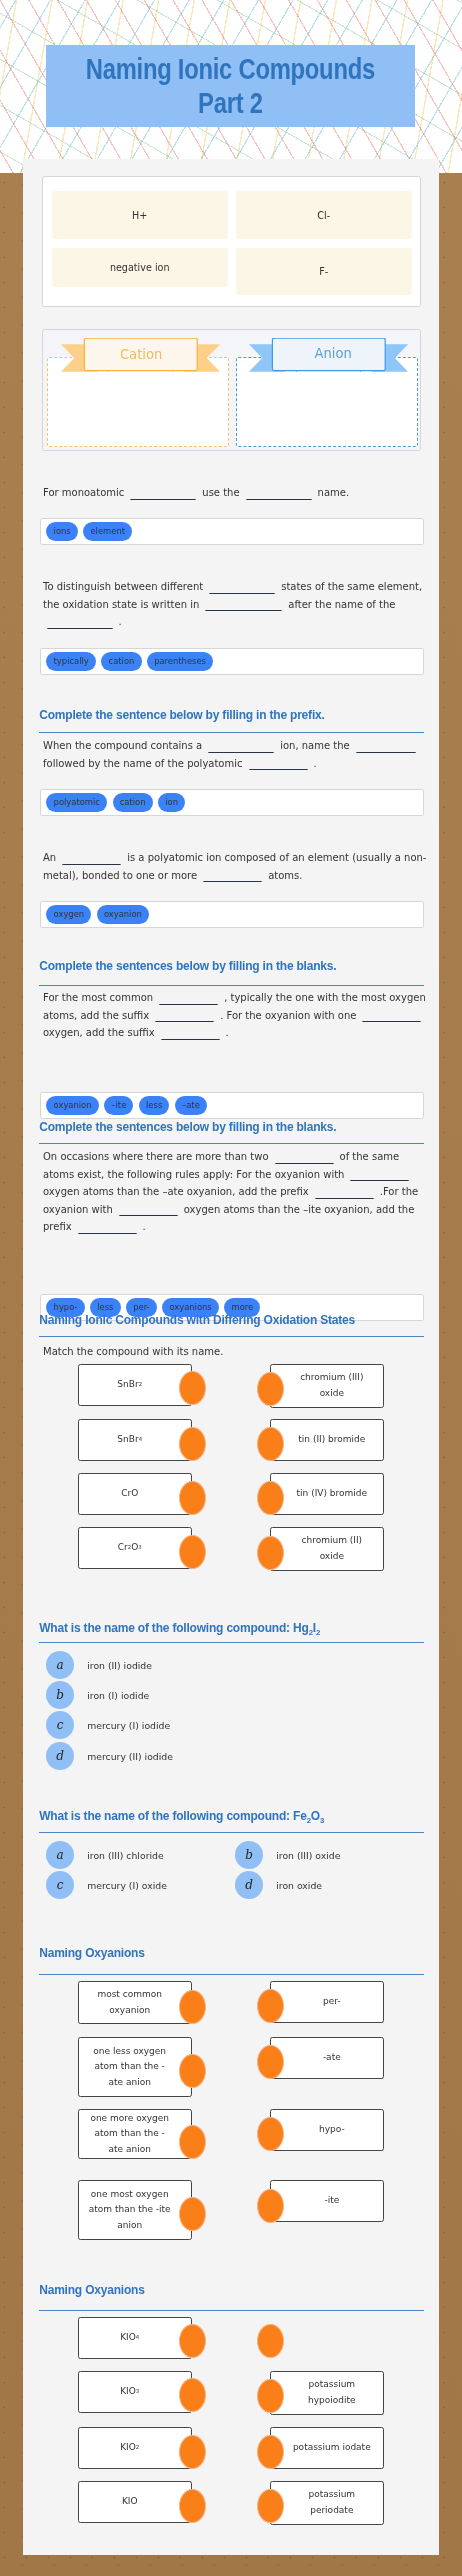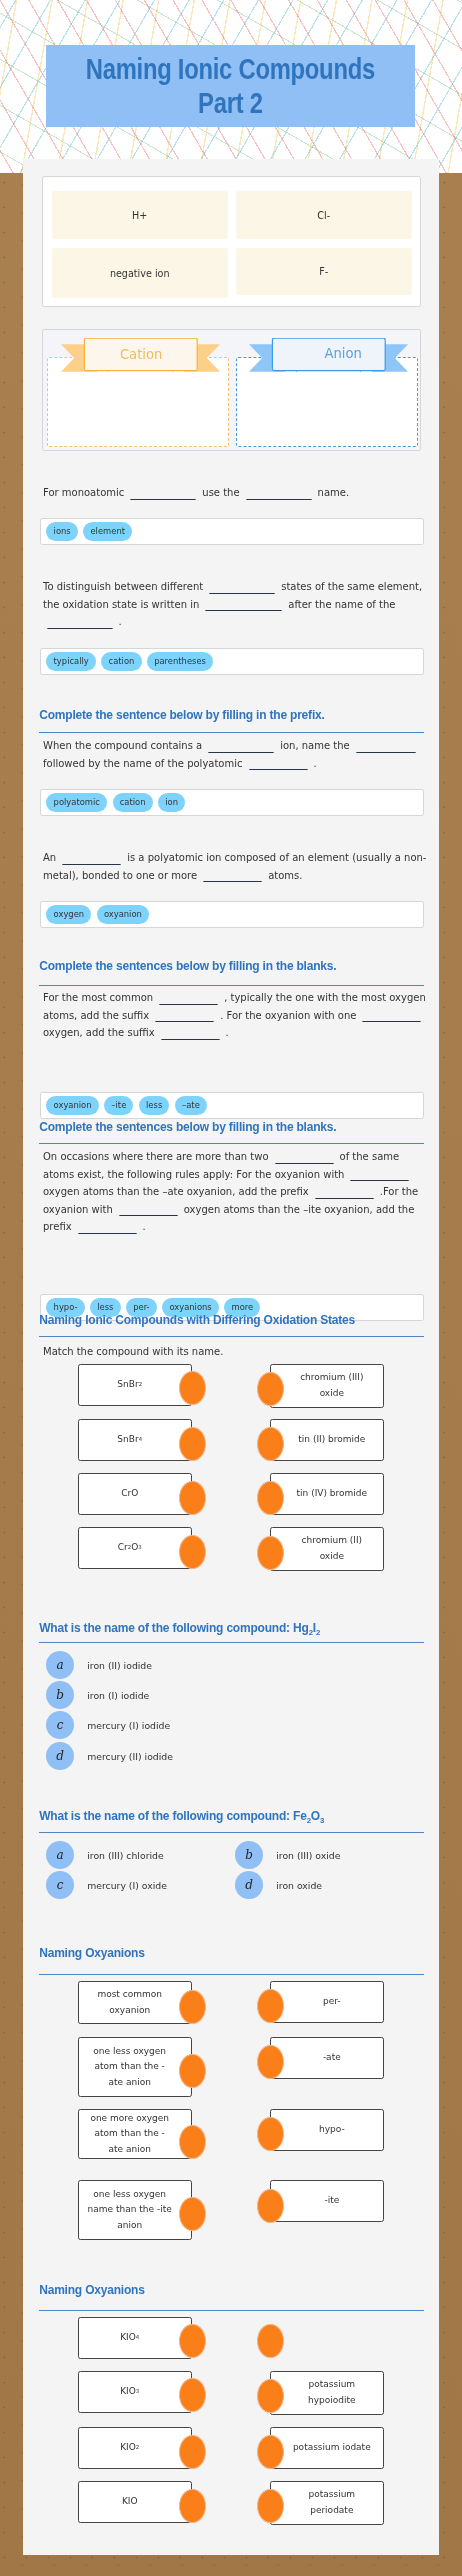--- a/index.html
+++ b/index.html
@@ -78,21 +78,21 @@
     display: inline-block; width: 66px; height: 10.8px;
     border-bottom: 0.9px solid #2b3346; margin: 0 6px; vertical-align: -3.6px;
     border-radius: 0 0 1.2px 1.2px;
   }
   .chip-bar {
     position: absolute; left: 17px; width: 384px; height: 26.5px;
     background: #fff; border: 0.6px solid #d6d6d8; border-radius: 2.4px;
     display: flex; align-items: center; padding-left: 5.4px; gap: 5.4px;
   }
   .chip {
-    background: #7dd3fc; border-radius: 13.2px; padding: 0 7.2px; height: 19px;
+    background: #3b82f6; border-radius: 13.2px; padding: 0 7.2px; height: 19px;
     display: flex; align-items: center; font-size: 8.4px; color: #333;
     cursor: grab;
   }
   .section-title {
     position: absolute; left: 16.2px; width: 385px;
     font-family: "Liberation Sans", sans-serif; font-weight: bold;
     font-size: 12px; color: #2f74bd; transform-origin: left center;
     letter-spacing: -0.2px;
   }
   .section-rule {
@@ -139,21 +139,21 @@
 
 <div class="panel">
 
   <div class="ion-card">
     <div class="ion-cell" style="left:9px;top:14px">
         <span>H+</span>
       </div>
     <div class="ion-cell" style="left:193px;top:14px">
         <span>Cl-</span>
       </div>
-    <div class="ion-cell" style="left:9px;top:71px;height:50px;top:71px">
+    <div class="ion-cell" style="left:9px;top:71px;height:39px;top:71px">
         <span>negative ion</span>
       </div>
     <div class="ion-cell" style="left:193px;top:71px;height:47px">
         <span>F-</span>
       </div>
 
   </div>
 
   <div class="cat-card">
     <div class="drop-zone cation"></div>
@@ -168,21 +168,21 @@
     </svg>
     <div class="abs" style="left:42px;top:8.4px;width:113px;height:32.5px;display:flex;align-items:center;justify-content:center;font-size:13.2px;color:#eebd5f">Cation</div>
 
     <svg class="abs" style="left:206px;top:8.4px" width="159" height="40" viewBox="0 0 265 66">
       <polygon points="0,10 60,10 60,56 0,56 22,33" fill="#8ec6f7"></polygon>
       <polygon points="265,10 205,10 205,56 265,56 243,33" fill="#8ec6f7"></polygon>
       <polygon points="60,46 80,56 80,46" fill="#2f96ec"></polygon>
       <polygon points="205,46 185,56 185,46" fill="#2f96ec"></polygon>
       <rect x="39" y="0" width="188" height="54" rx="3" fill="#eef4f9" stroke="#3b9be8" stroke-width="2"></rect>
     </svg>
-    <div class="abs" style="left:244px;top:8.4px;width:113px;height:31px;display:flex;align-items:center;justify-content:center;font-size:13.2px;color:#5aa0da">Anion</div>
+    <div class="abs" style="left:234px;top:8.4px;width:113px;height:31px;display:flex;align-items:center;justify-content:center;font-size:13.2px;color:#5aa0da">Anion</div>
   </div>
 
   <div class="para" style="top:325px">
     <span>For monoatomic</span><span class="blank"></span><span>use the</span><span class="blank"></span><span>name.</span>
   </div>
   <div class="chip-bar" style="top:359px">
     <div class="chip">ions</div>
     <div class="chip">element</div>
   </div>
 
@@ -312,21 +312,21 @@
       <div class="mcq-badge">d</div>
       <span class="mcq-text">iron oxide</span>
     </div>
 
   <div class="section-title" style="top:1787px">Naming Oxyanions</div>
   <div class="section-rule" style="top:1815px"></div>
 
   <div class="match-box left" style="top:1822px;height:43px">most common oxyanion</div>
   <div class="match-box left" style="top:1878px;height:60px">one less oxygen atom than the -ate anion</div>
   <div class="match-box left" style="top:1950px;height:50px">one more oxygen atom than the -ate anion</div>
-  <div class="match-box left" style="top:2021px;height:60px">one less oxygen name than the -ite anion</div>
+  <div class="match-box left" style="top:2021px;height:60px">one most oxygen atom than the -ite anion</div>
 
   <div class="match-box right" style="top:1822px">per-</div>
   <div class="match-box right" style="top:1878px">-ate</div>
   <div class="match-box right" style="top:1950px">hypo-</div>
   <div class="match-box right" style="top:2021px">-ite</div>
 
   <div class="dot" style="left:156px;top:1831px"></div>
   <div class="dot" style="left:234px;top:1830px"></div>
   <div class="dot" style="left:156px;top:1895px"></div>
   <div class="dot" style="left:234px;top:1886px"></div>

